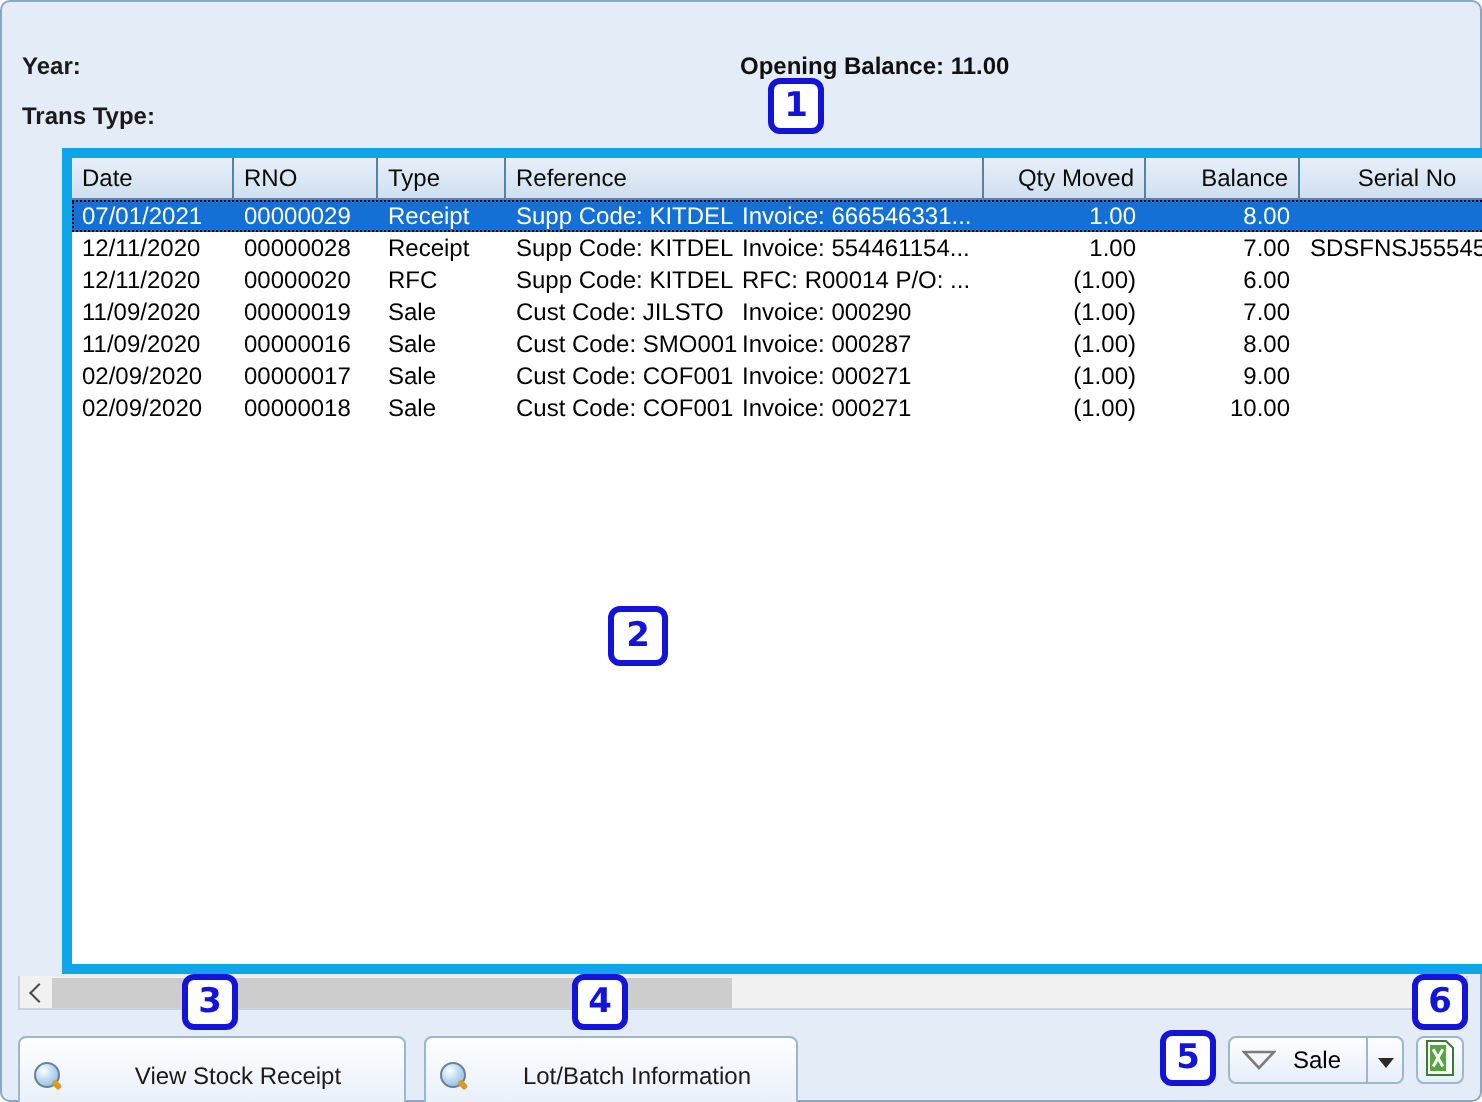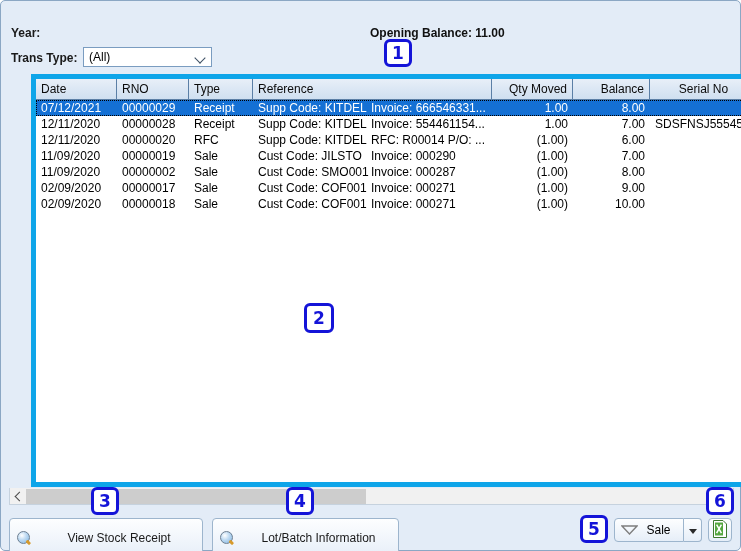--- a/index.html
+++ b/index.html
@@ -320,41 +320,37 @@
 <body>
 
 <div id="window">
 
   <div id="filters">
     <div class="field-label" id="year-label">Year:</div>
 
 
     <div class="field-label" id="trans-label">Trans Type:</div>
 
-    <div class="combo" id="trans-combo">
-      <span class="combo-value">(All)</span>
-      <span class="combo-arrow"></span>
-    </div>
 
     <div id="opening-balance">Opening Balance: 11.00</div>
   </div>
 
   <div id="grid">
     <div id="grid-header">
       <div class="hcell c-date">Date</div>
       <div class="hcell c-rno">RNO</div>
       <div class="hcell c-type">Type</div>
       <div class="hcell c-ref">Reference</div>
       <div class="hcell c-qty num">Qty Moved</div>
       <div class="hcell c-bal num">Balance</div>
       <div class="hcell c-serial">Serial No</div>
     </div>
     <div id="grid-body">
         <div class="row selected">
-          <div class="cell c-date">07/12/2021</div>
+          <div class="cell c-date">07/01/2021</div>
           <div class="cell c-rno">00000029</div>
           <div class="cell c-type">Receipt</div>
           <div class="cell c-ref"><span class="ref-code">Supp Code: KITDEL</span><span>Invoice: 666546331...</span></div>
           <div class="cell c-qty num">1.00</div>
           <div class="cell c-bal num">8.00</div>
         </div>
         <div class="row">
           <div class="cell c-date">12/11/2020</div>
           <div class="cell c-rno">00000028</div>
           <div class="cell c-type">Receipt</div>
@@ -376,21 +372,21 @@
           <div class="cell c-date">11/09/2020</div>
           <div class="cell c-rno">00000019</div>
           <div class="cell c-type">Sale</div>
           <div class="cell c-ref"><span class="ref-code">Cust Code: JILSTO</span><span>Invoice: 000290</span></div>
           <div class="cell c-qty num">(1.00)</div>
           <div class="cell c-bal num">7.00</div>
           <div class="cell c-serial serial"></div>
         </div>
         <div class="row">
           <div class="cell c-date">11/09/2020</div>
-          <div class="cell c-rno">00000002</div>
+          <div class="cell c-rno">00000016</div>
           <div class="cell c-type">Sale</div>
           <div class="cell c-ref"><span class="ref-code">Cust Code: SMO001</span><span>Invoice: 000287</span></div>
           <div class="cell c-qty num">(1.00)</div>
           <div class="cell c-bal num">8.00</div>
           <div class="cell c-serial serial"></div>
         </div>
         <div class="row">
           <div class="cell c-date">02/09/2020</div>
           <div class="cell c-rno">00000017</div>
           <div class="cell c-type">Sale</div>

